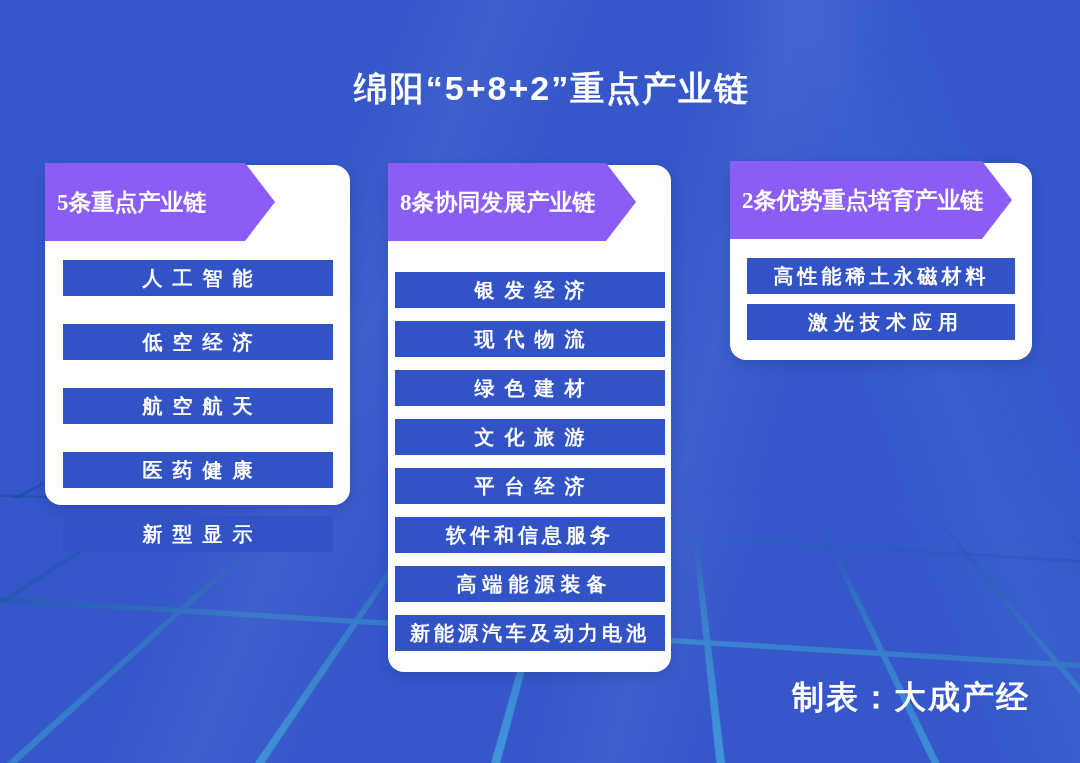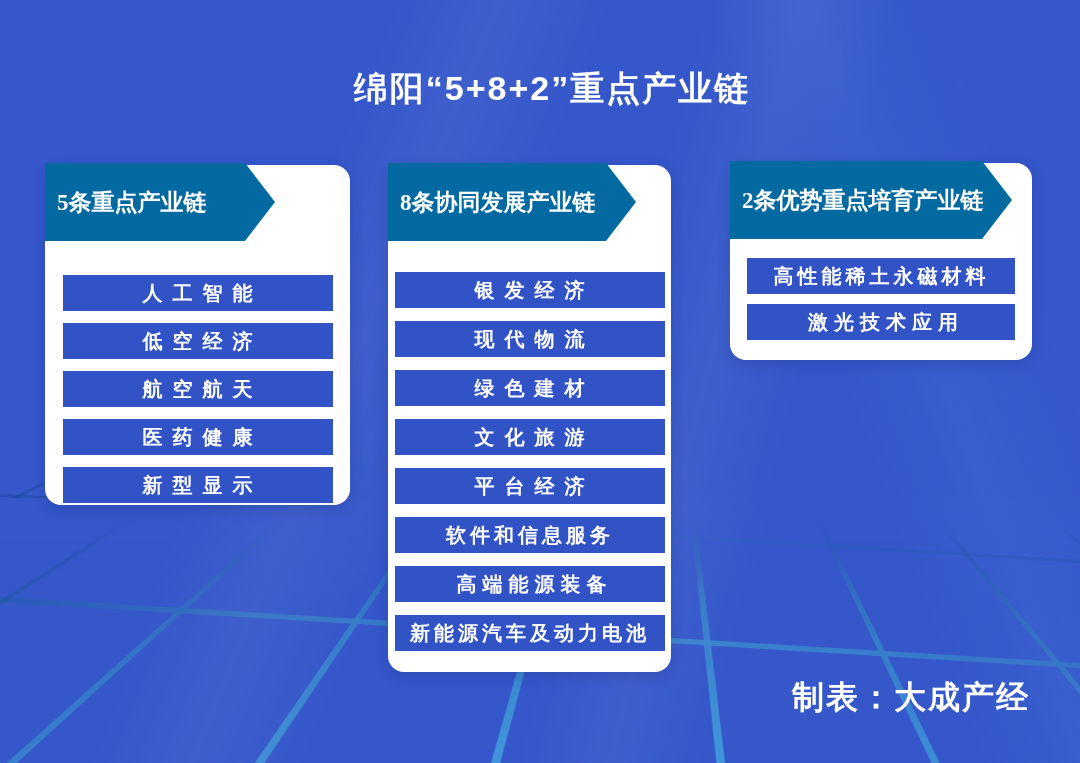--- a/index.html
+++ b/index.html
@@ -50,36 +50,36 @@
   .card{
     position:absolute;background:#ffffff;border-radius:16px;
     box-shadow:0 4px 14px rgba(10,25,80,0.18);
   }
   .card.col-1{left:45px;top:165px;width:305px;height:340px;}
   .card.col-2{left:388px;top:165px;width:283px;height:507px;}
   .card.col-3{left:730px;top:163px;width:302px;height:197px;}
 
   .banner{
     position:absolute;left:0;top:-2px;height:78px;
-    background:#0369a1;
+    background:#8b5cf6;
     display:flex;align-items:center;
     clip-path:polygon(0 0, calc(100% - 30px) 0, 100% 50%, calc(100% - 30px) 100%, 0 100%);
     color:#ffffff;font-size:23px;font-weight:700;
     font-family:"Liberation Serif","DejaVu Serif",serif;
     padding-left:12px;box-sizing:border-box;
   }
   .col-1 .banner{width:230px;}
   .col-2 .banner{width:248px;}
   .col-3 .banner{width:282px;}
 
   .bar-list{
     position:absolute;left:0;right:0;
     display:flex;flex-direction:column;align-items:center;
   }
-  .col-1 .bar-list{top:95px;gap:12px;margin-top:15px;}
+  .col-1 .bar-list{top:95px;gap:28px;}
   .col-2 .bar-list{top:107px;gap:13px;}
   .col-3 .bar-list{top:95px;gap:10px;}
 
   .bar{
     width:270px;height:36px;line-height:36px;
     background:#3153c6;color:#ffffff;
     text-align:center;font-size:20px;font-weight:700;
     font-family:"Liberation Serif","DejaVu Serif",serif;
     letter-spacing:10px;padding-left:10px;box-sizing:border-box;
     white-space:nowrap;

